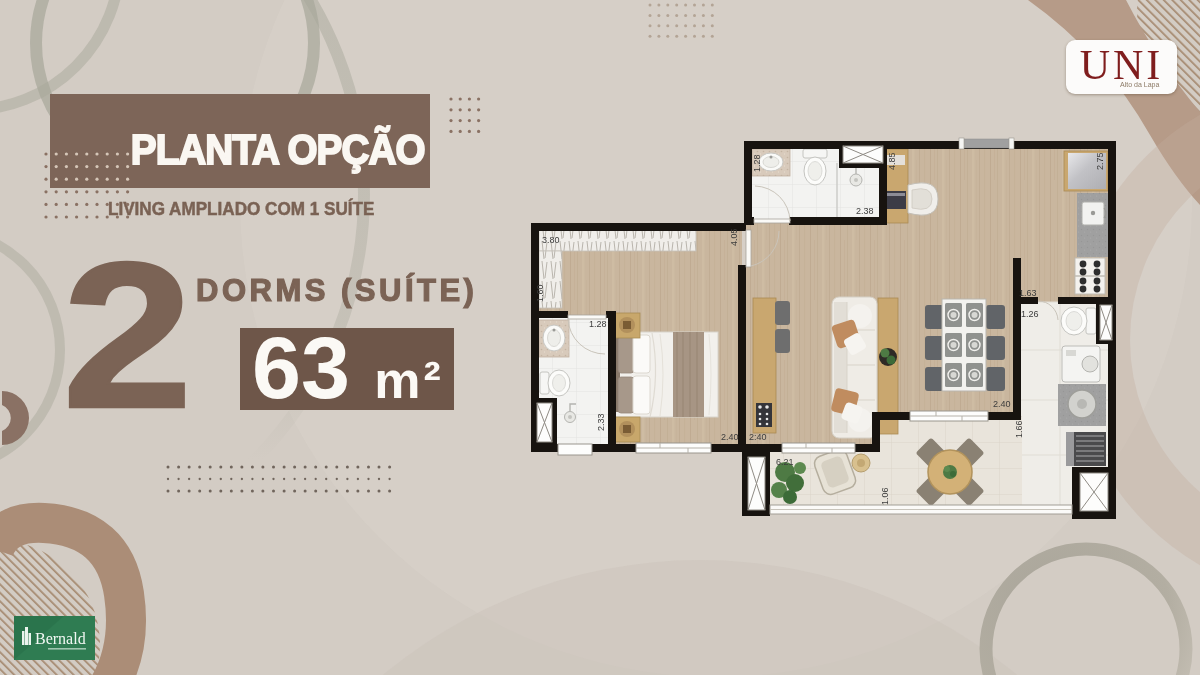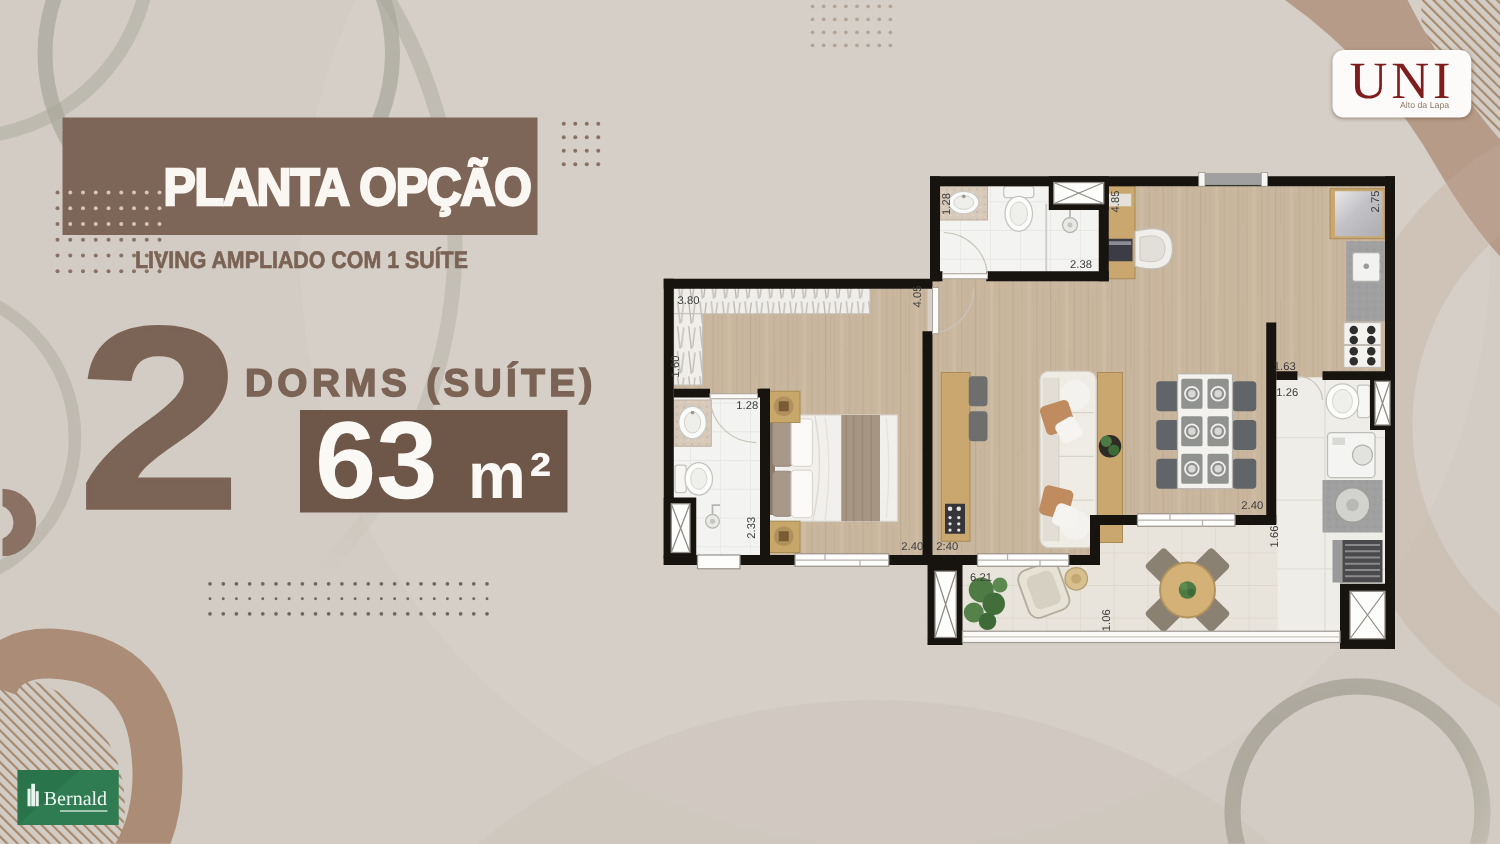--- a/index.html
+++ b/index.html
@@ -228,21 +228,21 @@
   <circle cx="469.4" cy="120.6" r="1.6" fill="#8a7163"></circle>
   <circle cx="478.6" cy="120.6" r="1.6" fill="#8a7163"></circle>
   <circle cx="451.0" cy="131.4" r="1.6" fill="#8a7163"></circle>
   <circle cx="460.2" cy="131.4" r="1.6" fill="#8a7163"></circle>
   <circle cx="469.4" cy="131.4" r="1.6" fill="#8a7163"></circle>
   <circle cx="478.6" cy="131.4" r="1.6" fill="#8a7163"></circle>
   </g>
 </svg>
 
 <div class="abs" style="left:62px;top:230px;color:#7b6355;font-size:184px;font-weight:bold;line-height:1;-webkit-text-stroke:2px #7b6355;transform:scale(1.28,1.132);transform-origin:left top;">2</div>
-<div class="abs" style="left:196px;top:275px;color:#7b6355;font-size:31px;font-weight:bold;letter-spacing:3.5px;line-height:1;margin-top:16px;
+<div class="abs" style="left:196px;top:275px;color:#7b6355;font-size:31px;font-weight:bold;letter-spacing:3.5px;line-height:1;
      -webkit-text-stroke:1.2px #7b6355;">DORMS (SUÍTE)</div>
 <div class="abs" style="left:240px;top:328px;width:214px;height:82px;background:#6e5649;"></div>
 <div class="abs" style="left:252px;top:333px;color:#fbf9f5;font-weight:bold;font-size:88px;line-height:70px;text-align:right;">63 <span style="font-size:52px;letter-spacing:3px;">m²</span></div>
 
 <div class="abs" style="left:1066px;top:40px;width:111px;height:54px;background:#fcfbfa;border-radius:9px;
      box-shadow:0 1px 3px rgba(90,70,50,0.45);"></div>
 <div class="abs" style="left:1066px;top:44px;width:111px;text-align:center;color:#7f1d1d;
      font-family:'Liberation Serif',serif;font-size:42px;line-height:42px;letter-spacing:3px;">UNI</div>
 <div class="abs" style="left:1120px;top:81px;width:70px;color:#8c7a66;font-size:7px;">Alto da Lapa</div>
 

